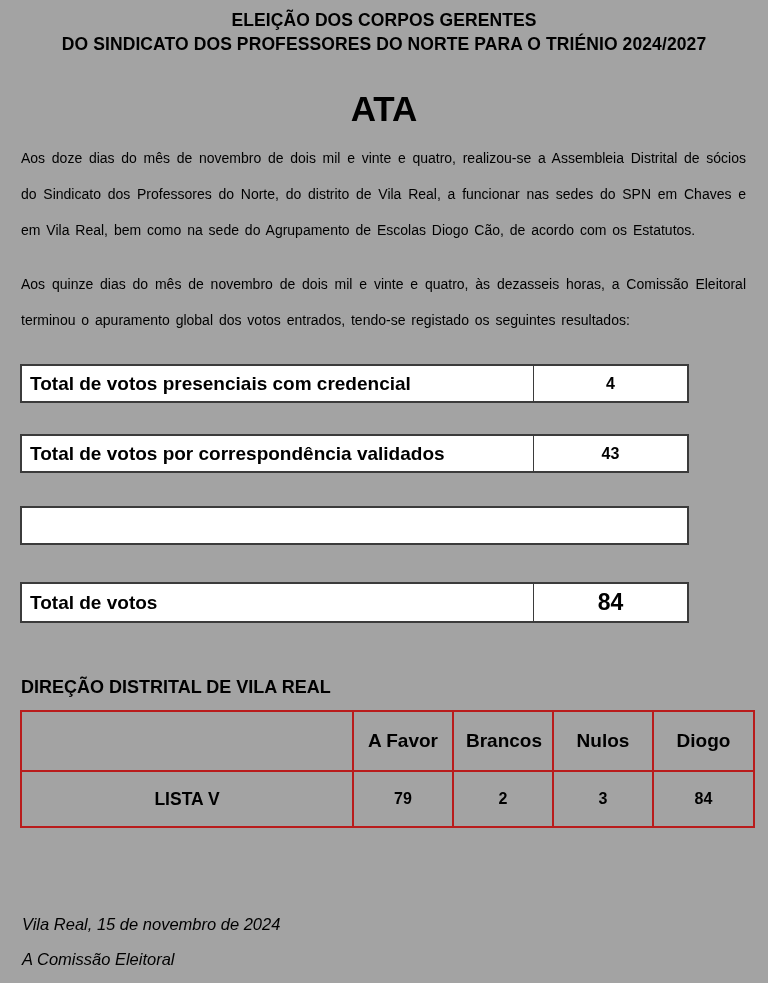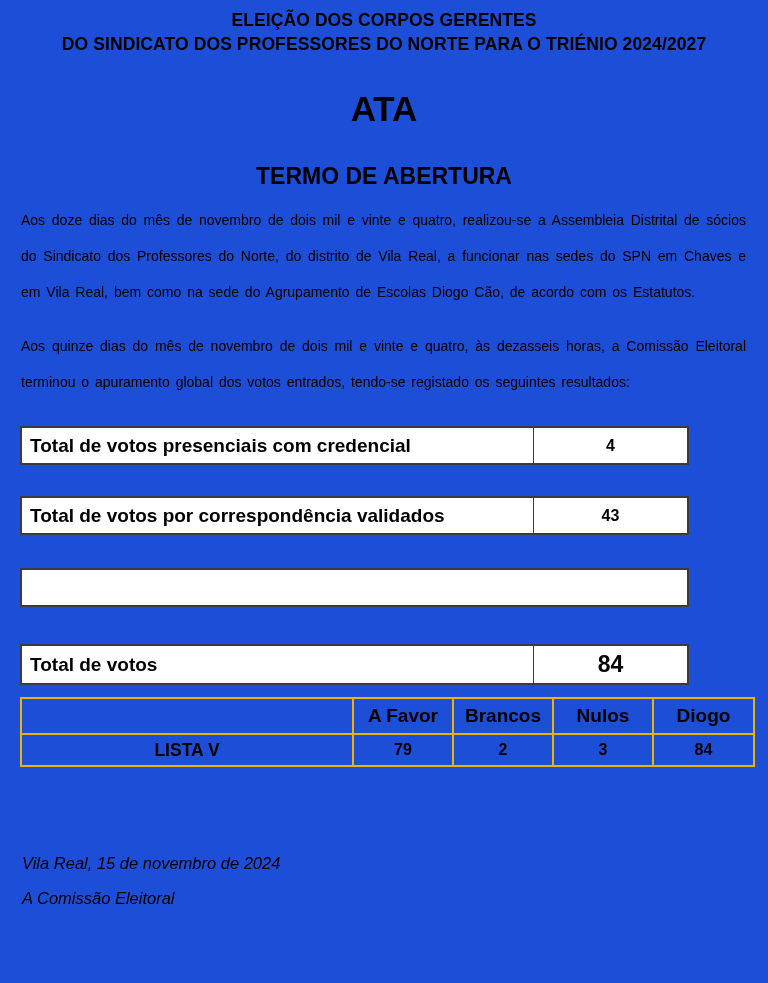--- a/index.html
+++ b/index.html
@@ -1,18 +1,18 @@
 <!DOCTYPE html>
 <html><head>
 <meta charset="utf-8">
 <style>
   html, body { margin:0; padding:0; background:#ffffff; }
   .page {
     width:768px; height:983px; box-sizing:border-box;
-    background:#1d4ed8; color:#000000;
+    background:#a3a3a3; color:#000000;
     font-family:"Liberation Sans","DejaVu Sans",sans-serif;
     padding-top:8px; overflow:hidden; position:relative;
   }
 
   
   .doc-header { text-align:center; font-weight:bold; font-size:17.5px; line-height:24px; letter-spacing:0.1px; }
 
   
   .main-title { text-align:center; font-weight:bold; font-size:35px; line-height:35px; margin-top:35px; }
   .sub-title  { text-align:center; font-weight:bold; font-size:23px; line-height:24px; margin-top:38px; }
@@ -45,22 +45,22 @@
   .totals-table.grand { height:41px; }
   .totals-table.grand .totals-value { font-size:23px; }
 
   
   .section-heading { margin:53px 0 0 21px; font-weight:bold; font-size:18px; line-height:22px; }
   table.results-table {
     border-collapse:collapse; table-layout:fixed;
     width:733px; margin:12px 0 0 20px;
   }
   table.results-table th, table.results-table td {
-    border:2px solid #eab308; text-align:center; font-weight:bold;
-    padding:0; overflow:hidden; white-space:nowrap;margin-top:30px;
+    border:2px solid #b91c1c; text-align:center; font-weight:bold;
+    padding:12px; overflow:hidden; white-space:nowrap;margin-top:30px;
   }
   table.results-table th { height:34px; font-size:19px; }
   table.results-table td { height:30px; font-size:16px; }
   table.results-table td.list-name { font-size:17.5px; }
 
   
   .footer-line { margin-left:22px; font-style:italic; font-size:16.5px; line-height:20px; }
   .footer-place { margin-top:86px; }
   .footer-sign  { margin-top:15px; }
 </style>
@@ -69,21 +69,20 @@
 
 <div class="page">
 
   <div class="doc-header">
     <div>ELEIÇÃO DOS CORPOS GERENTES</div>
     <div>DO SINDICATO DOS PROFESSORES DO NORTE PARA O TRIÉNIO 2024/2027</div>
   </div>
 
   <div class="main-title">ATA</div>
 
-  <div class="sub-title">TERMO DE ABERTURA</div>
 
   <p class="para">Aos doze dias do mês de novembro de dois mil e vinte e quatro, realizou-se a Assembleia Distrital de sócios do Sindicato dos Professores do Norte, do distrito de Vila Real, a funcionar nas sedes do SPN em Chaves e em Vila Real, bem como na sede do Agrupamento de Escolas Diogo Cão, de acordo com os Estatutos.</p>
 
   <p class="para second">Aos quinze dias do mês de novembro de dois mil e vinte e quatro, às dezasseis horas, a Comissão Eleitoral terminou o apuramento global dos votos entrados, tendo-se registado os seguintes resultados:</p>
 
   <div class="totals-wrap">
 
     <div class="totals-table">
       <div class="totals-label">Total de votos presenciais com credencial</div>
       <div class="totals-value">4</div>
@@ -97,20 +96,21 @@
     <div class="totals-table gap-b">
     </div>
 
     <div class="totals-table gap-c grand">
       <div class="totals-label">Total de votos</div>
       <div class="totals-value">84</div>
     </div>
 
   </div>
 
+  <div class="section-heading">DIREÇÃO DISTRITAL DE VILA REAL</div>
 
   <table class="results-table">
     <colgroup>
       <col style="width:332px">
       <col style="width:100px">
       <col style="width:100px">
       <col style="width:100px">
       <col style="width:101px">
     </colgroup>
     <thead>

